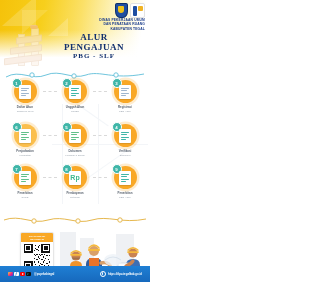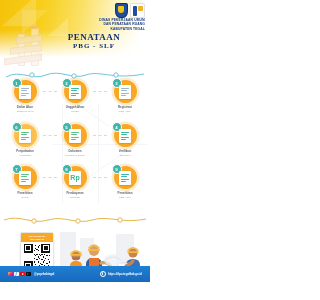--- a/index.html
+++ b/index.html
@@ -203,21 +203,22 @@
   <div class="deco">
     <div class="post p1"></div>
     <div class="post p2"></div>
     <div class="p2top"></div>
     <div class="stair s3"></div>
     <div class="stair s2"></div>
     <div class="stair s1"></div>
   </div>
 
   <div class="title">
-    <div class="l2">PENATAAN</div>
+    <div class="l1">ALUR</div>
+    <div class="l2">PENGAJUAN</div>
     <div class="l3">PBG - SLF</div>
   </div>
 
   <div class="flow">
 
     <div class="wave" style="top:0;">
       <svg width="138" height="12" viewBox="0 0 138 12">
         <path d="M0 7 C14 -1, 26 11, 40 5 C54 -1, 66 10, 80 5 C94 0, 106 10, 138 4" fill="none" stroke="#6fc5dd" stroke-width="1"></path>
         <circle cx="26" cy="5" r="2.2" fill="#fff" stroke="#6fc5dd" stroke-width="1"></circle>
         <circle cx="68" cy="6" r="2.2" fill="#fff" stroke="#6fc5dd" stroke-width="1"></circle>

